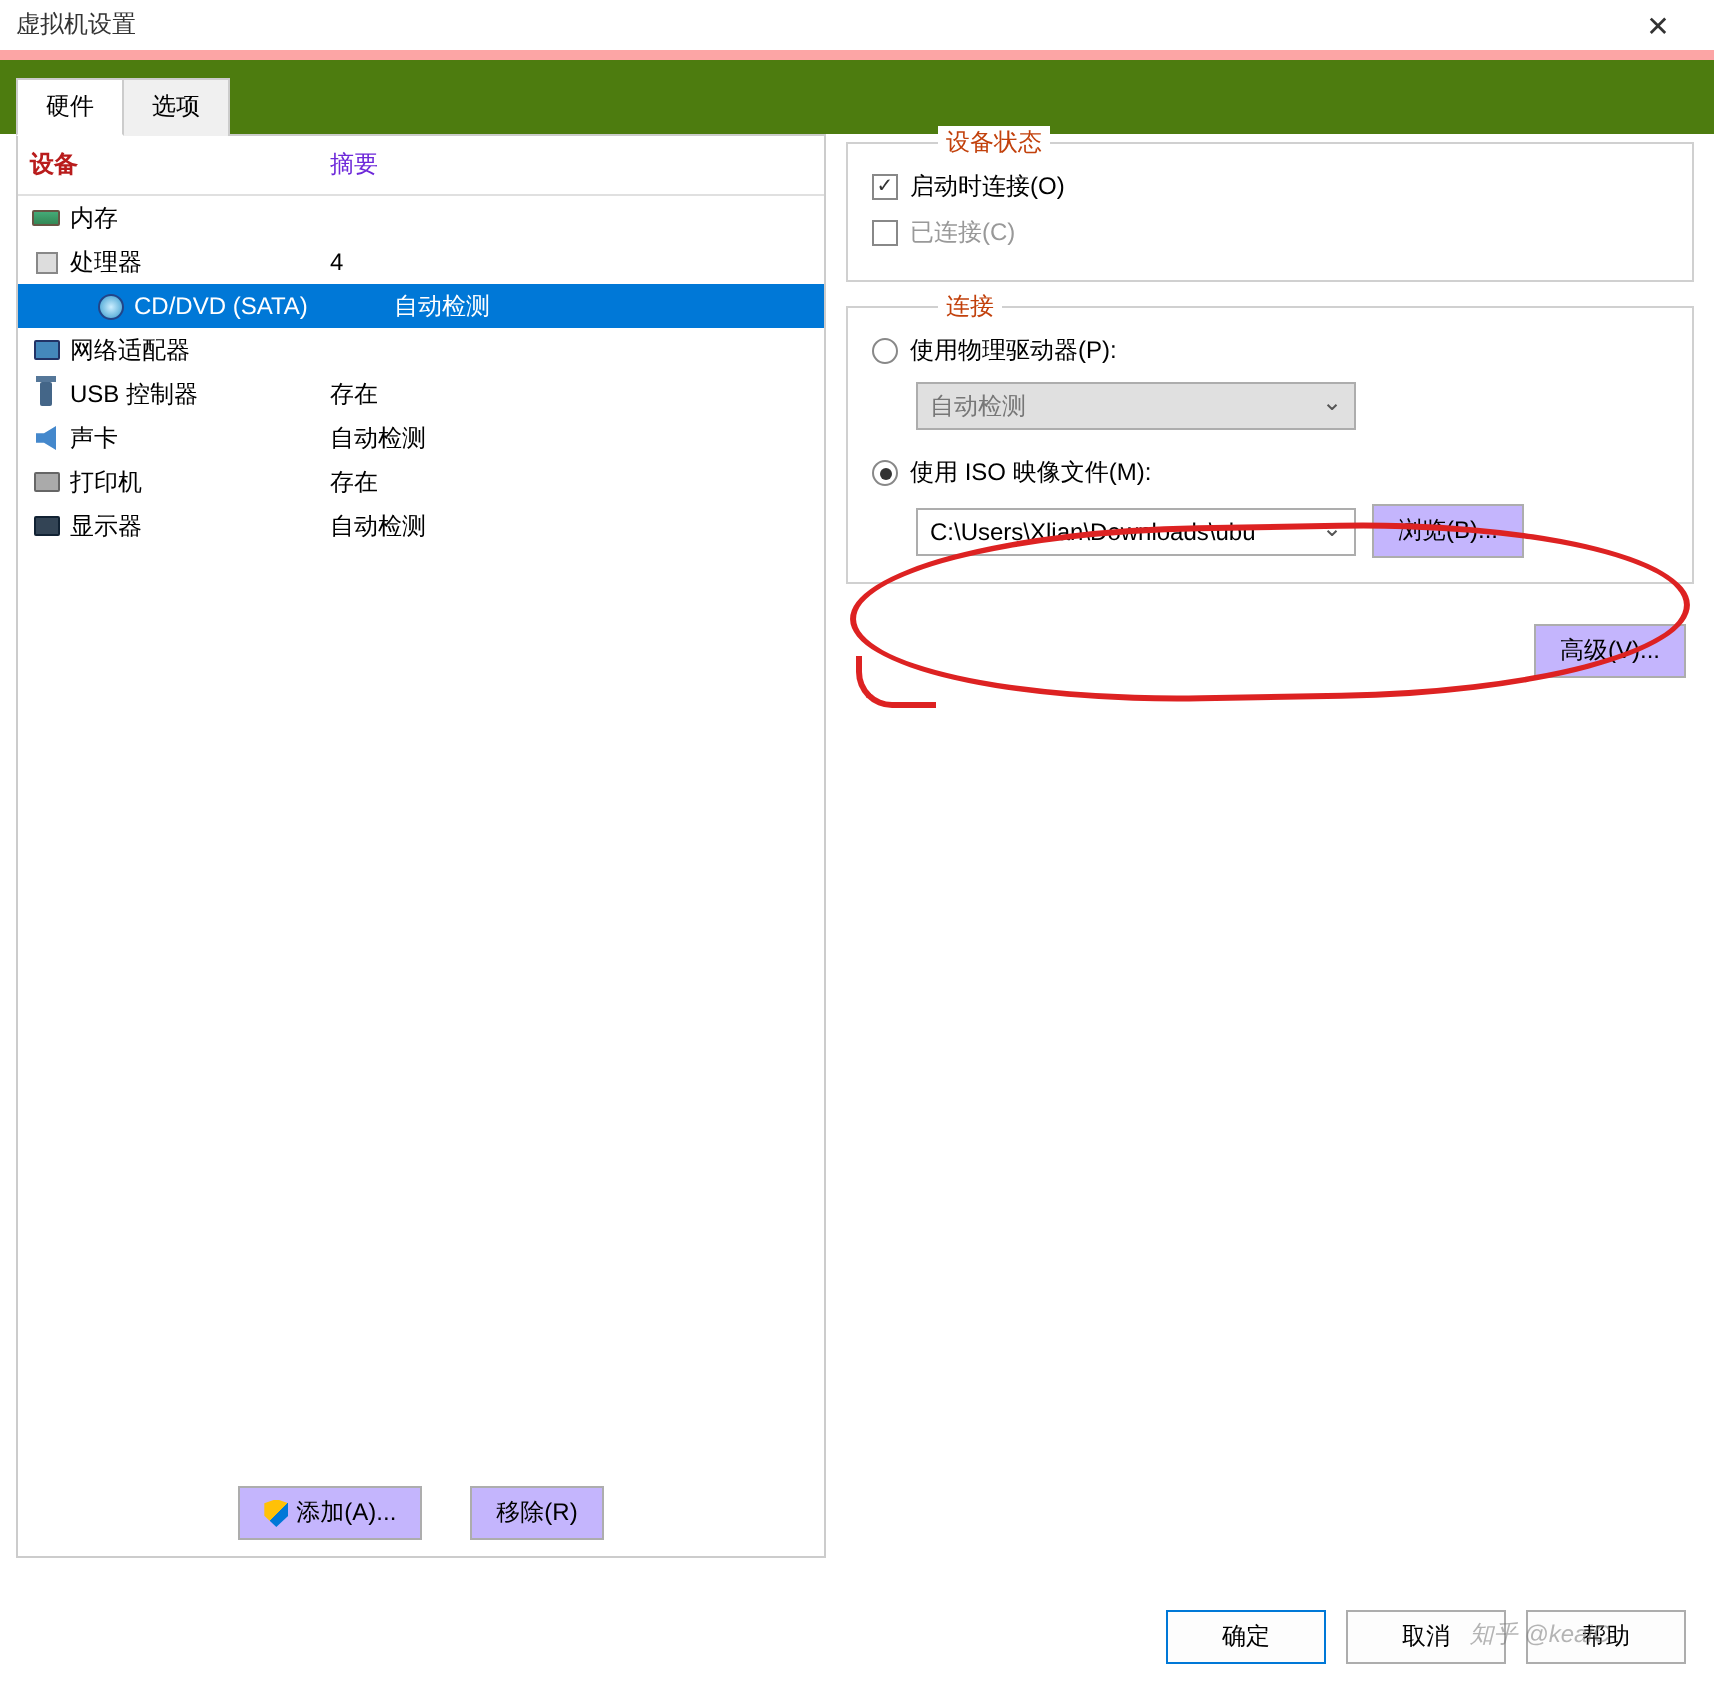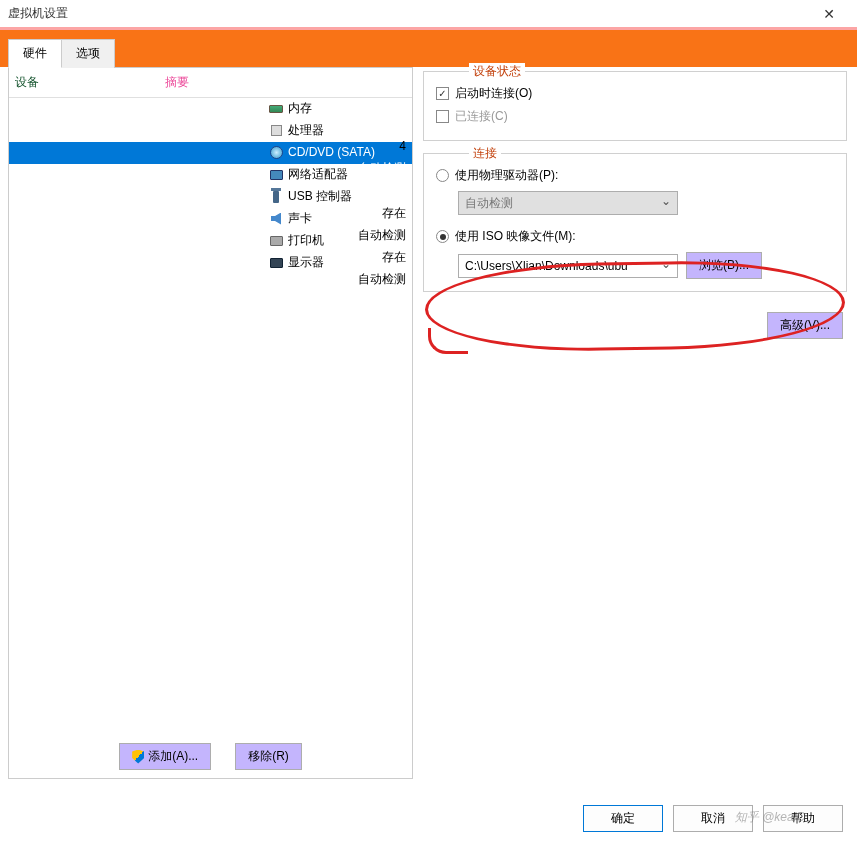--- a/index.html
+++ b/index.html
@@ -11,41 +11,41 @@
       height: 842px;
       overflow: hidden;
       position: relative;
     }
     .titlebar {
       height: 30px;
       display: flex;
       align-items: center;
       padding: 0 8px;
       background: #fff;
-      border-bottom: 3px solid #fca5a5;
+      border-bottom: 5px solid #fca5a5;
     }
     .titlebar-text {
       flex: 1;
       font-size: 12px;
       color: #333;
     }
     .titlebar-close {
       width: 40px;
       height: 28px;
       display: flex;
       align-items: center;
       justify-content: center;
       cursor: pointer;
       font-size: 14px;
       color: #333;
     }
     .tabs {
       display: flex;
       padding: 8px 8px 0 8px;
-      background: #f97316;
+      background: #4d7c0f;
     }
     .tab {
       padding: 5px 14px;
       border: 1px solid #ccc;
       border-bottom: none;
       background: #f0f0f0;
       cursor: pointer;
       font-size: 12px;
       position: relative;
       top: 1px;
@@ -78,36 +78,36 @@
     .table-header {
       display: flex;
       background: #fff;
       border-bottom: 1px solid #e0e0e0;
       padding: 4px 0;
     }
     .th-device {
       width: 150px;
       padding: 2px 6px;
       font-size: 12px;
-      color: #14532d;
+      color: #b91c1c;
+      font-weight: bold;
     }
     .th-summary {
       flex: 1;
       padding: 2px 6px;
       font-size: 12px;
-      color: #ec4899;
+      color: #6d28d9;
     }
     .table-body { }
     .table-row {
       display: flex;
-      align-items: flex-end;
+      align-items: center;
       padding: 2px 0;
       cursor: pointer;
       height: 22px;
-      flex-direction: column;
     }
     .table-row.selected {
       background: #0078d7;
       color: #fff;
       padding-left: 32px;
     }
     .td-device {
       width: 150px;
       padding: 0 6px;
       display: flex;

